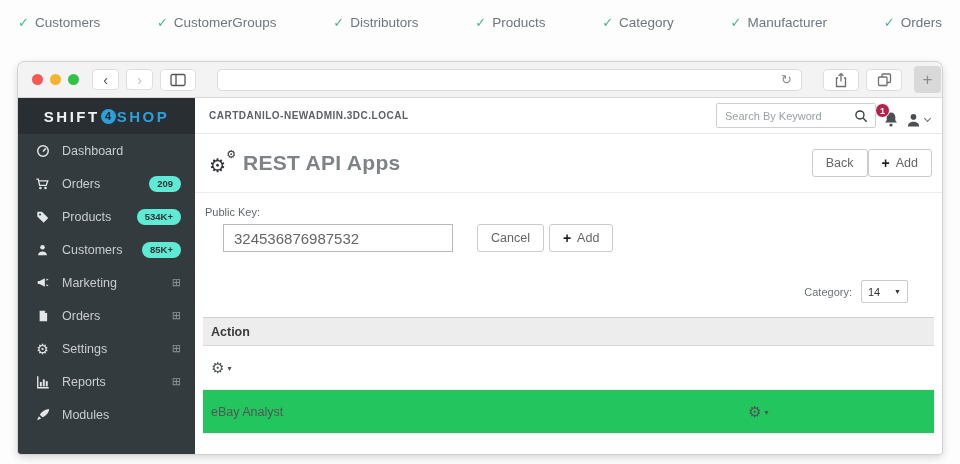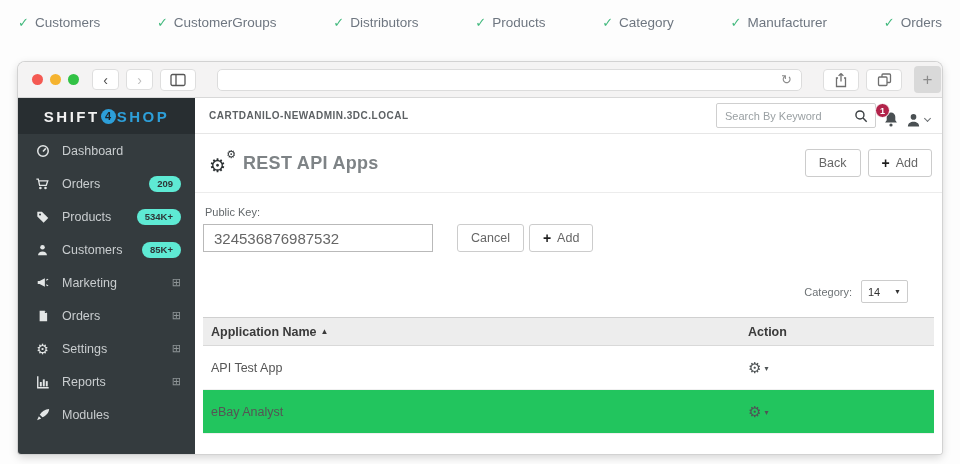--- a/index.html
+++ b/index.html
@@ -77,31 +77,31 @@
     border: 1px solid #fff; }
   .user-wrap { display: flex; align-items: center; gap: 4px; }
   .chevron { width: 5px; height: 5px; border-right: 1.5px solid #6a6f72;
     border-bottom: 1.5px solid #6a6f72; transform: rotate(45deg); margin-top: -3px; }
 
   .page-header { height: 59px; flex-shrink: 0; display: flex; align-items: center;
     padding: 0 10px 0 14px; border-bottom: 1px solid #ececec; }
   .title-icon { position: relative; width: 27px; height: 26px; color: #2c3133; }
   .title-icon .g-big { position: absolute; left: 0; bottom: -1px; font-size: 19px; }
   .title-icon .g-small { position: absolute; right: 0; top: -2px; font-size: 11px; }
-  .page-title { font-size: 18px; color: #7e8386; margin-left: 7px; letter-spacing: .3px; }
-  .header-btns { margin-left: auto; display: flex; gap: 7px; }
+  .page-title { font-size: 21px; color: #7e8386; margin-left: 7px; letter-spacing: .3px; }
+  .header-btns { margin-left: auto; display: flex; gap: 0; }
   .btn { height: 28px; background: #fff; border: 1px solid #ccc; border-radius: 3px;
     color: #666; font-size: 12.5px; display: flex; align-items: center;
     justify-content: center; padding: 0 13px; gap: 6px; cursor: pointer;
     font-family: inherit; }
   .btn .plus { color: #1e1e1e; font-weight: bold; font-size: 14px; }
 
   .content { flex: 1; padding: 0 8px; display: flex; flex-direction: column; min-height: 0; }
   .form-label { font-size: 11px; color: #63686b; margin: 13px 0 6px 2px; }
-  .form-line { display: flex; align-items: center; }
+  .form-line { display: flex; align-items: center; margin-left: 20px; }
   .key-input { width: 230px; height: 28px; border: 1px solid #b9b9b9;
     font-size: 15px; color: #666; padding: 0 10px; font-family: inherit; outline: none; }
   .form-btns { display: flex; gap: 5px; margin-left: 24px; }
   .display-row { display: flex; align-items: center; justify-content: flex-end;
     margin: 28px 26px 10px 0; gap: 9px; font-size: 11px; color: #6d7275; }
   .select { width: 47px; height: 23px; border: 1px solid #ccc; border-radius: 2px;
     display: flex; align-items: center; justify-content: space-between;
     padding: 0 6px; font-size: 11px; color: #333; background: #fff; cursor: pointer; }
   .select .sel-caret { font-size: 7px; color: #333; }
 
@@ -358,28 +358,23 @@
         <div class="display-row">
           <span>Category:</span>
           <div class="select">
             <span>14</span>
             <span class="sel-caret">▼</span>
           </div>
         </div>
 
         <div class="table">
           <div class="thead">
-            <span class="th-inner">
-              <span>Application Name</span>
-              <span class="sort-arrow">▲</span>
-            </span>
             <span>Action</span>
           </div>
           <div class="trow">
-            <span>API Test App</span>
             <span class="action-cell">
               <span class="action-gear">⚙</span>
               <span class="action-caret">▾</span>
             </span>
           </div>
           <div class="trow alt">
             <span>eBay Analyst</span>
             <span class="action-cell">
               <span class="action-gear">⚙</span>
               <span class="action-caret">▾</span>

